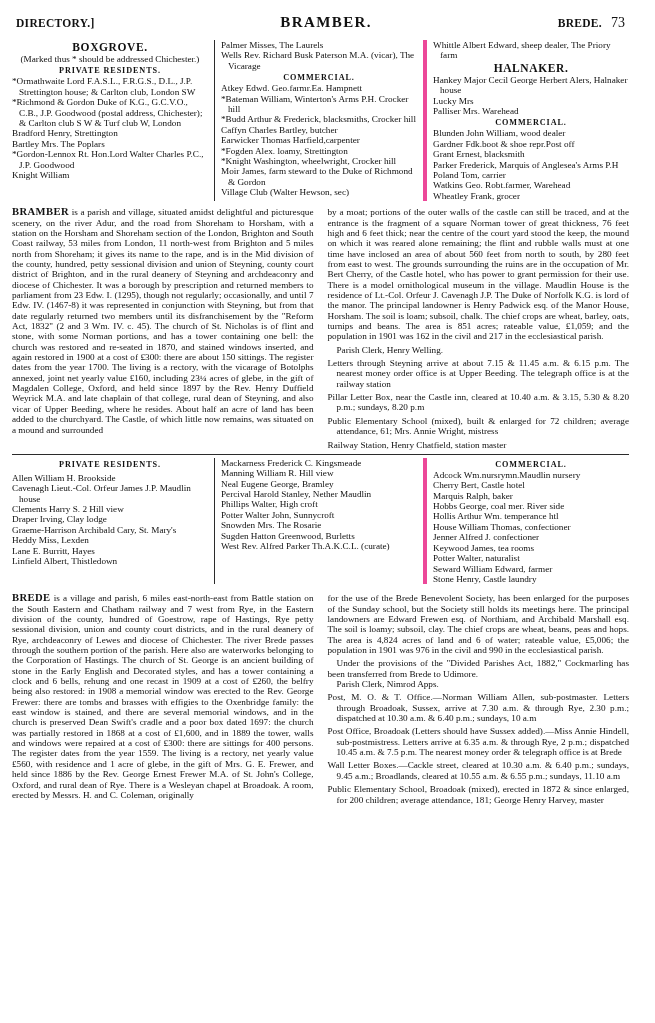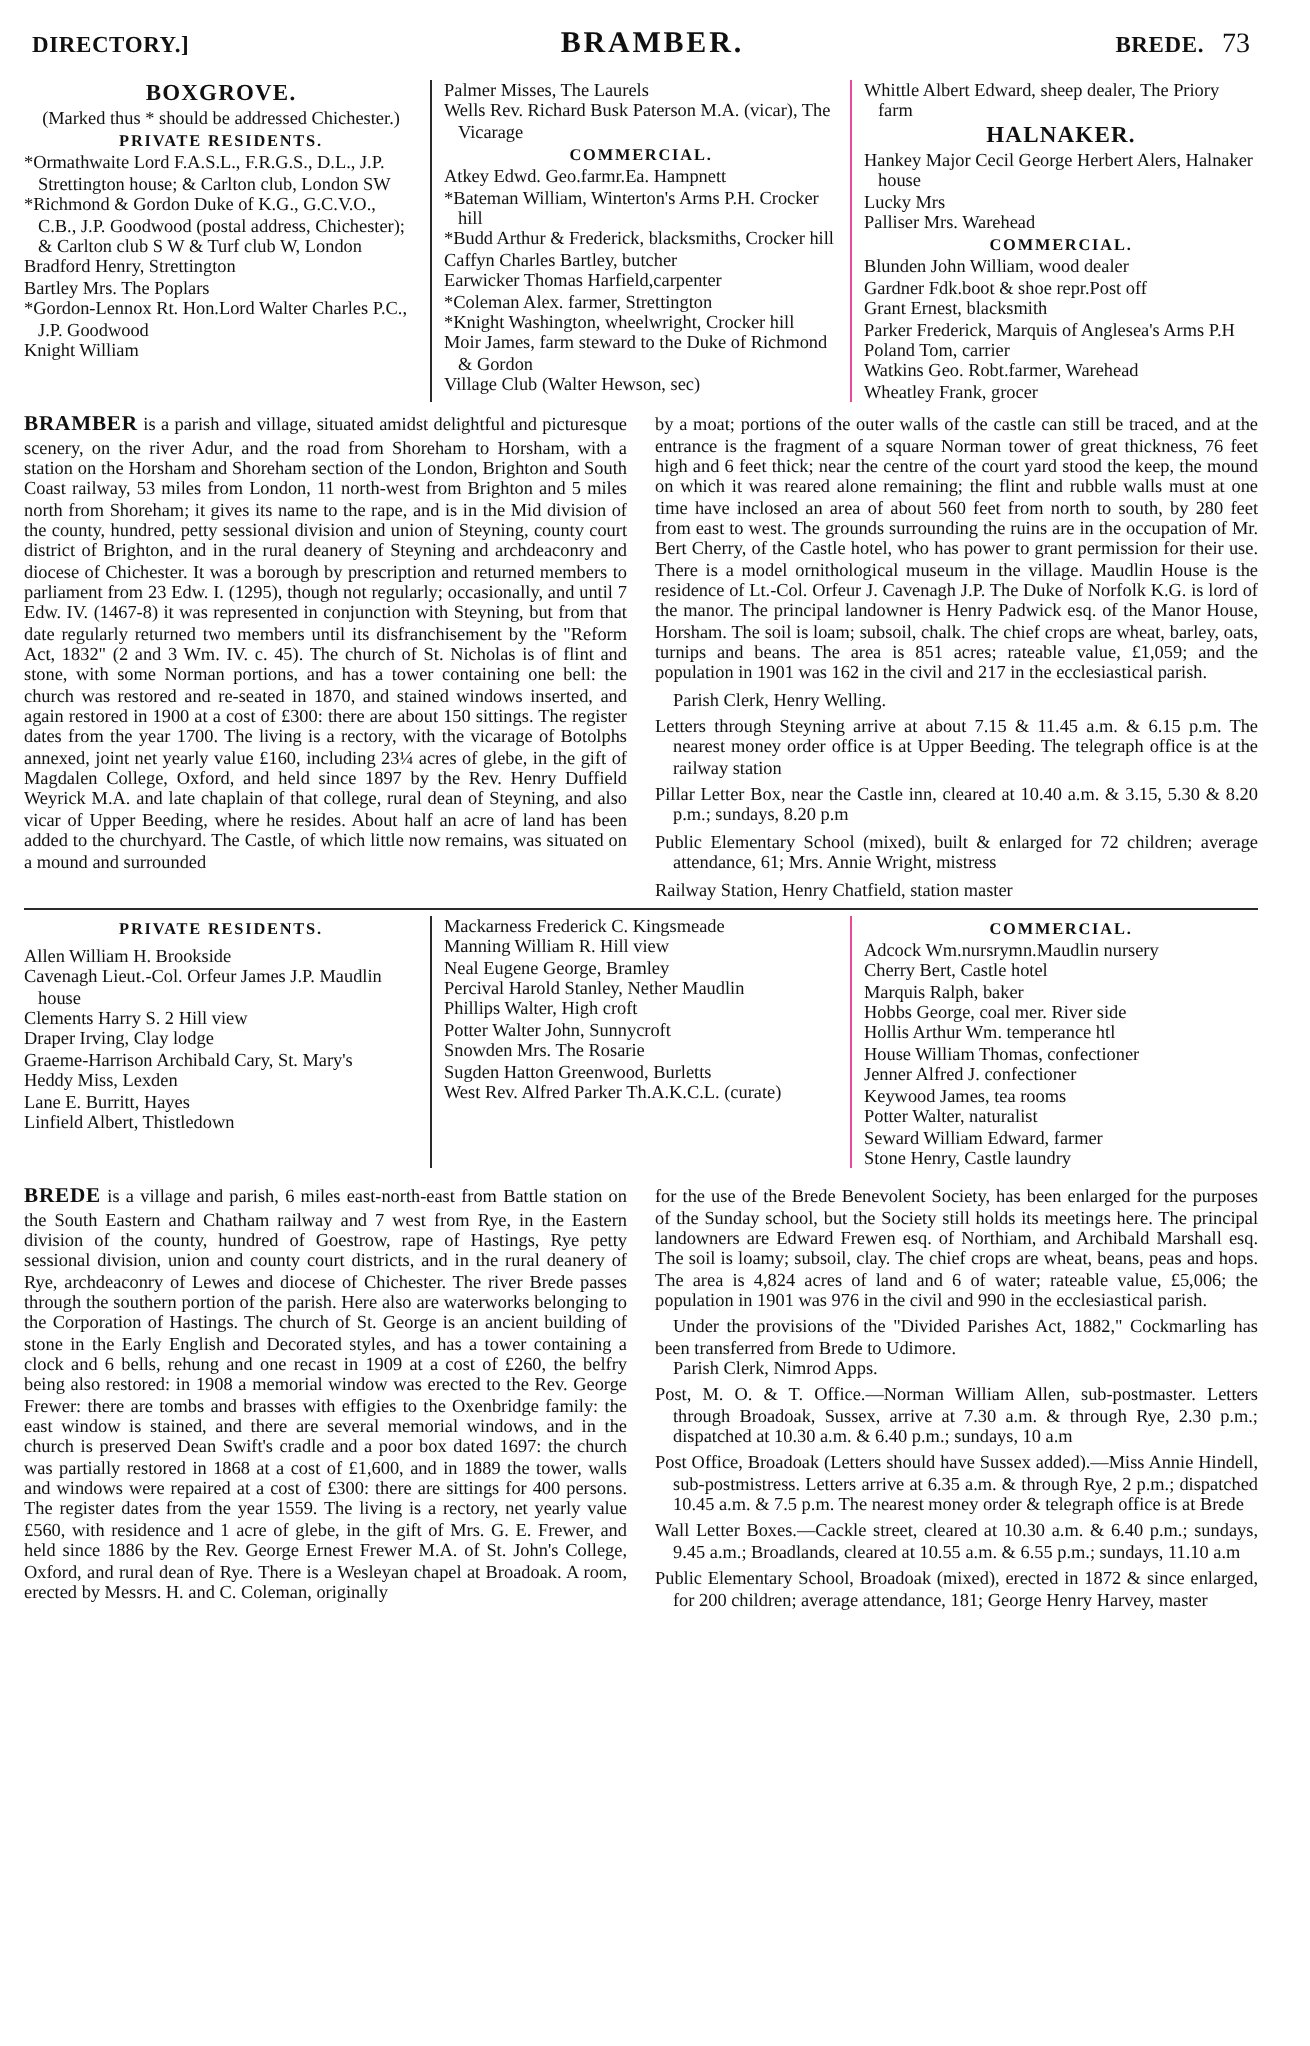--- a/index.html
+++ b/index.html
@@ -27,21 +27,21 @@
   .rh-center{flex:1 1 auto;text-align:center;font-size:15px;font-weight:bold;letter-spacing:1.4px;}
   .rh-right{flex:0 0 auto;font-weight:bold;}
   .rh-right .pageno{font-size:14px;font-weight:normal;margin-left:9px;letter-spacing:0;}
   .smallcaps{font-variant:small-caps;}
 
   
   .cols3{display:flex;align-items:stretch;}
   .col{flex:1 1 0;min-width:0;box-sizing:border-box;font-family:Liberation Serif, serif;}
   .col.c1{padding-right:6px;}
   .col.c2{padding:0 6px;border-left:1px solid #2b2b2b;}
-  .col.c3{padding-left:6px;border-left:1px solid #ec4899;}
+  .col.c3{padding-left:6px;border-left:4px solid #ec4899;}
 
   .cols2{display:flex;align-items:stretch;}
   .col2{flex:1 1 0;min-width:0;box-sizing:border-box;}
   .col2.a{padding-right:7px;}
   .col2.b{padding-left:7px;}
 
   
   .phead{
     text-align:center;
     font-size:11.5px;
@@ -116,21 +116,21 @@
 
     <div class="col c2">
       <div class="entry">Palmer Misses, The Laurels</div>
       <div class="entry">Wells Rev. Richard Busk Paterson M.A. (vicar), The Vicarage</div>
       <div class="subhead">COMMERCIAL.</div>
       <div class="entry">Atkey Edwd. Geo.farmr.Ea. Hampnett</div>
       <div class="entry">*Bateman William, Winterton's Arms P.H. Crocker hill</div>
       <div class="entry">*Budd Arthur &amp; Frederick, blacksmiths, Crocker hill</div>
       <div class="entry">Caffyn Charles Bartley, butcher</div>
       <div class="entry">Earwicker Thomas Harfield,carpenter</div>
-      <div class="entry">*Coleman Alex. farmer, Strettington</div>
+      <div class="entry">*Fogden Alex. loamy, Strettington</div>
       <div class="entry">*Knight Washington, wheelwright, Crocker hill</div>
       <div class="entry">Moir James, farm steward to the Duke of Richmond &amp; Gordon</div>
       <div class="entry">Village Club (Walter Hewson, sec)</div>
     </div>
 
     <div class="col c3">
       <div class="entry">Whittle Albert Edward, sheep dealer, The Priory farm</div>
       <div class="phead">HALNAKER.</div>
       <div class="entry">Hankey Major Cecil George Herbert Alers, Halnaker house</div>
       <div class="entry">Lucky Mrs</div>

